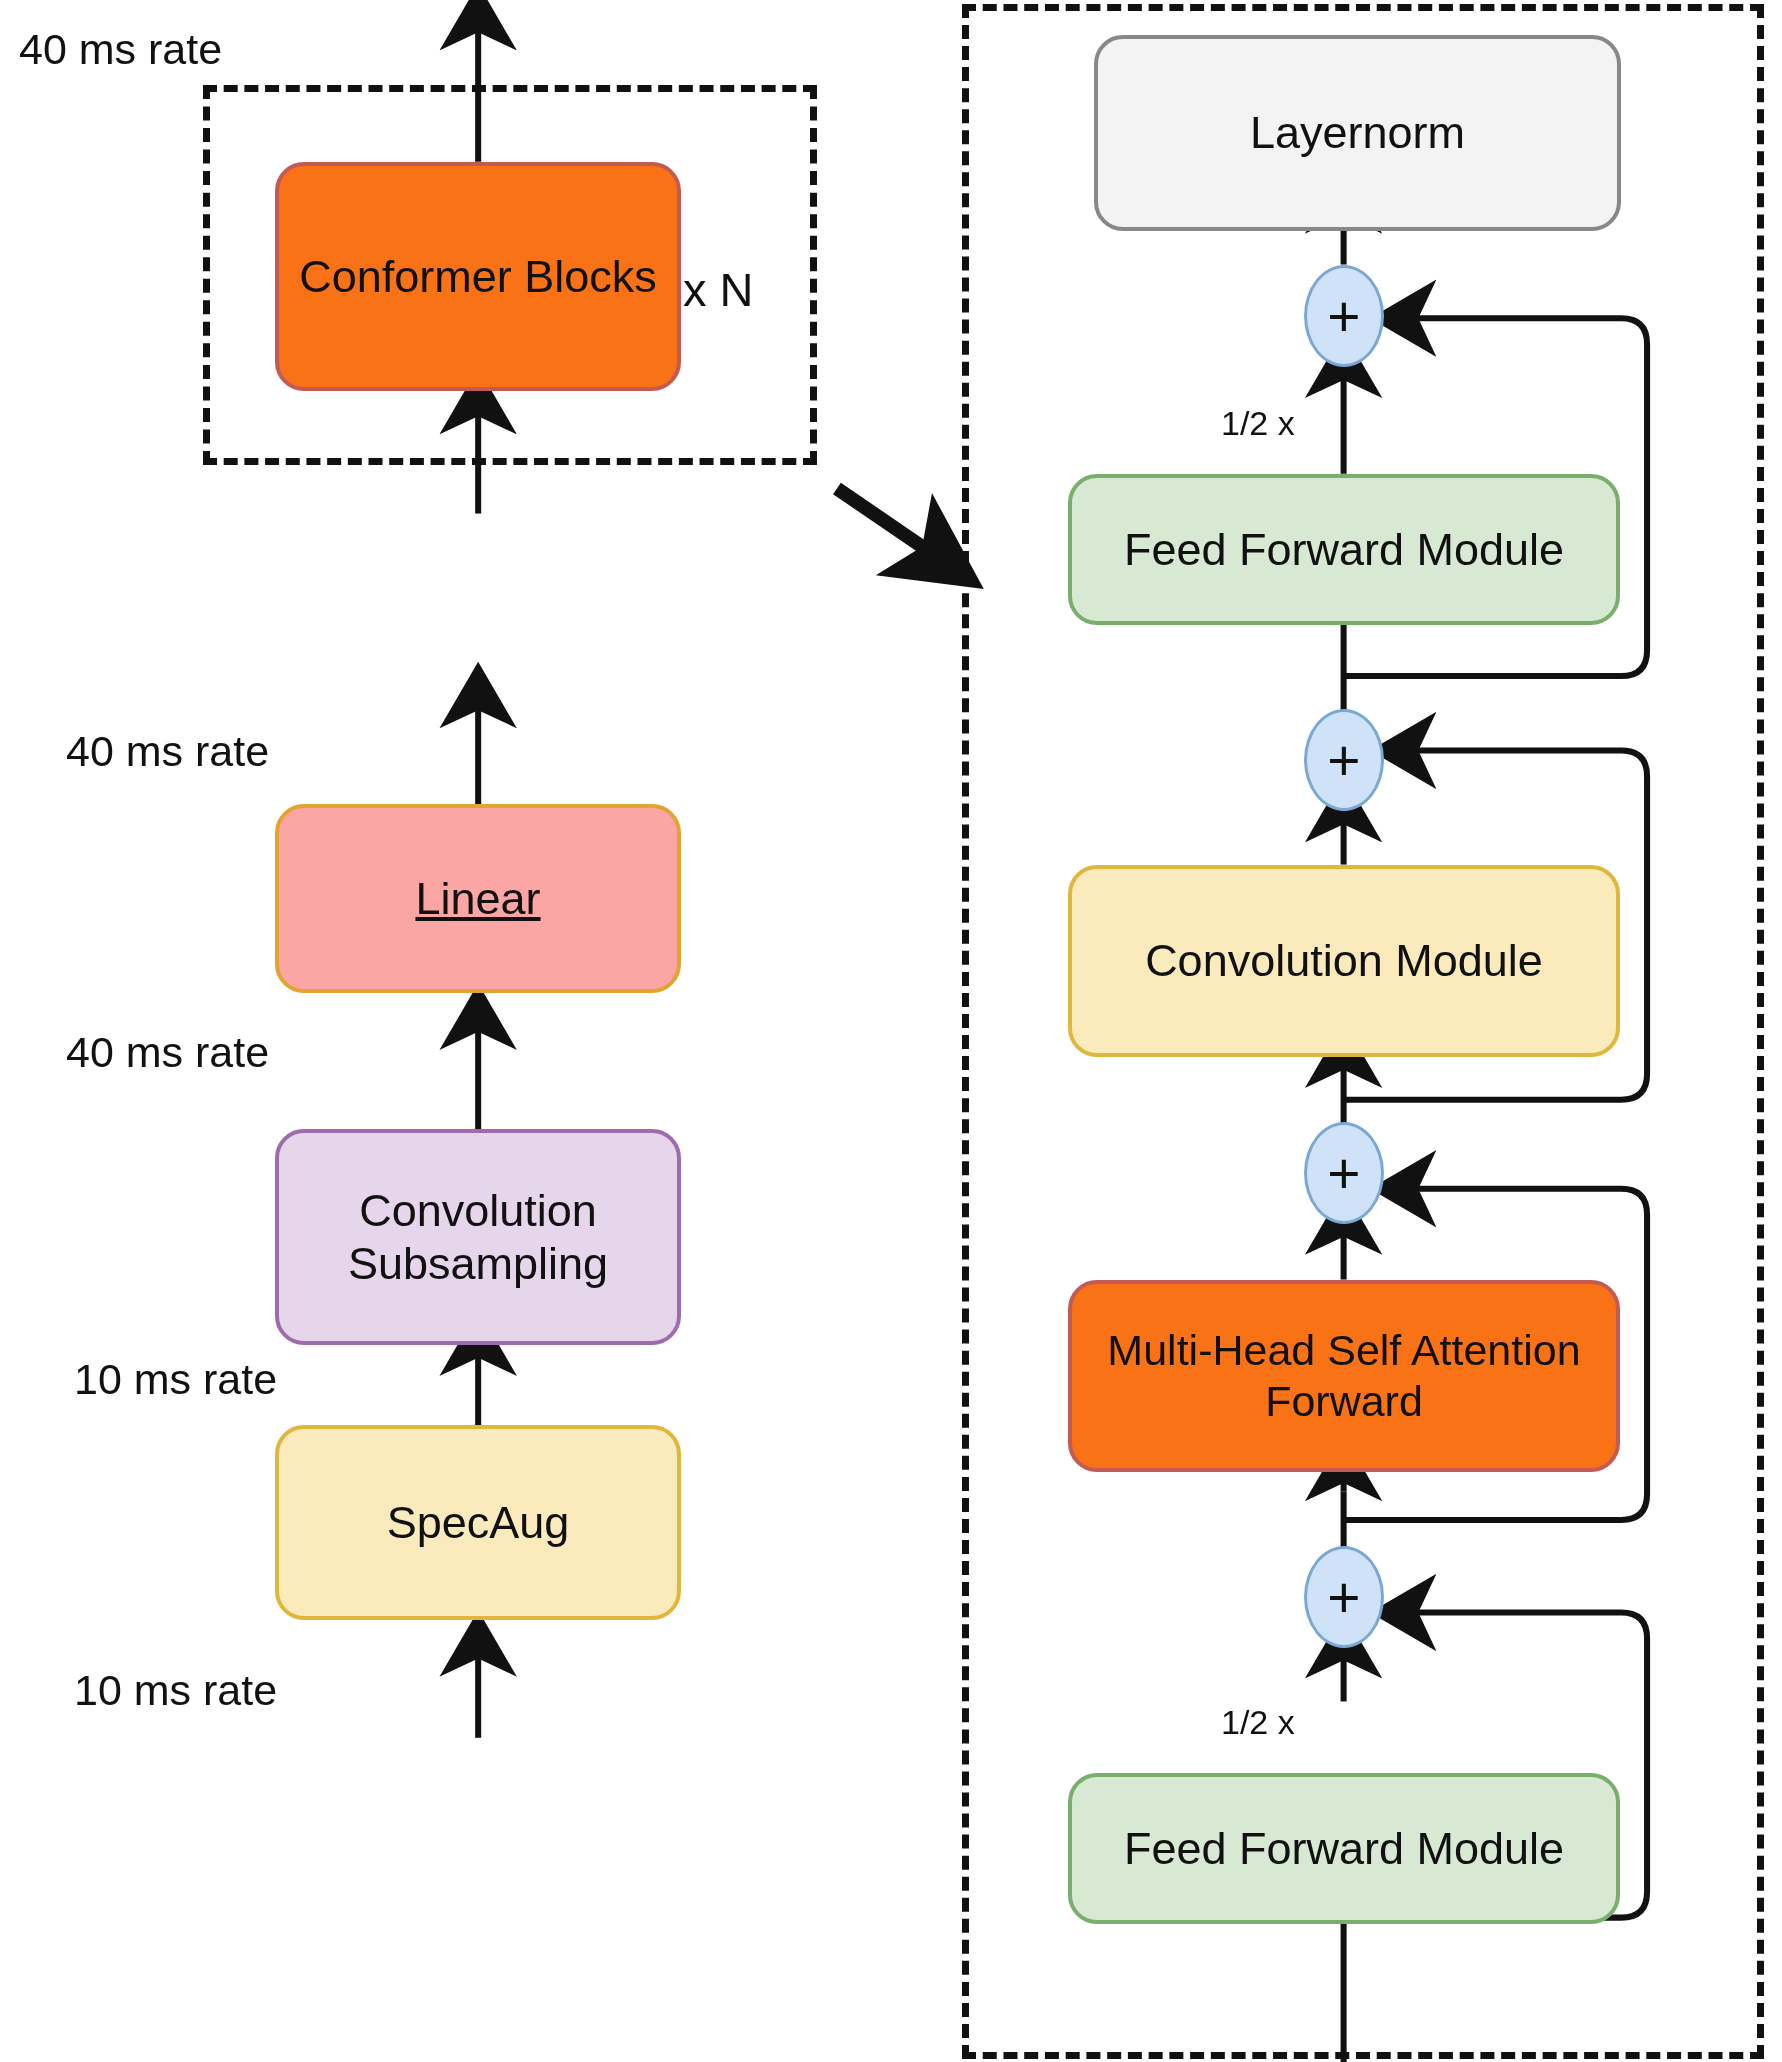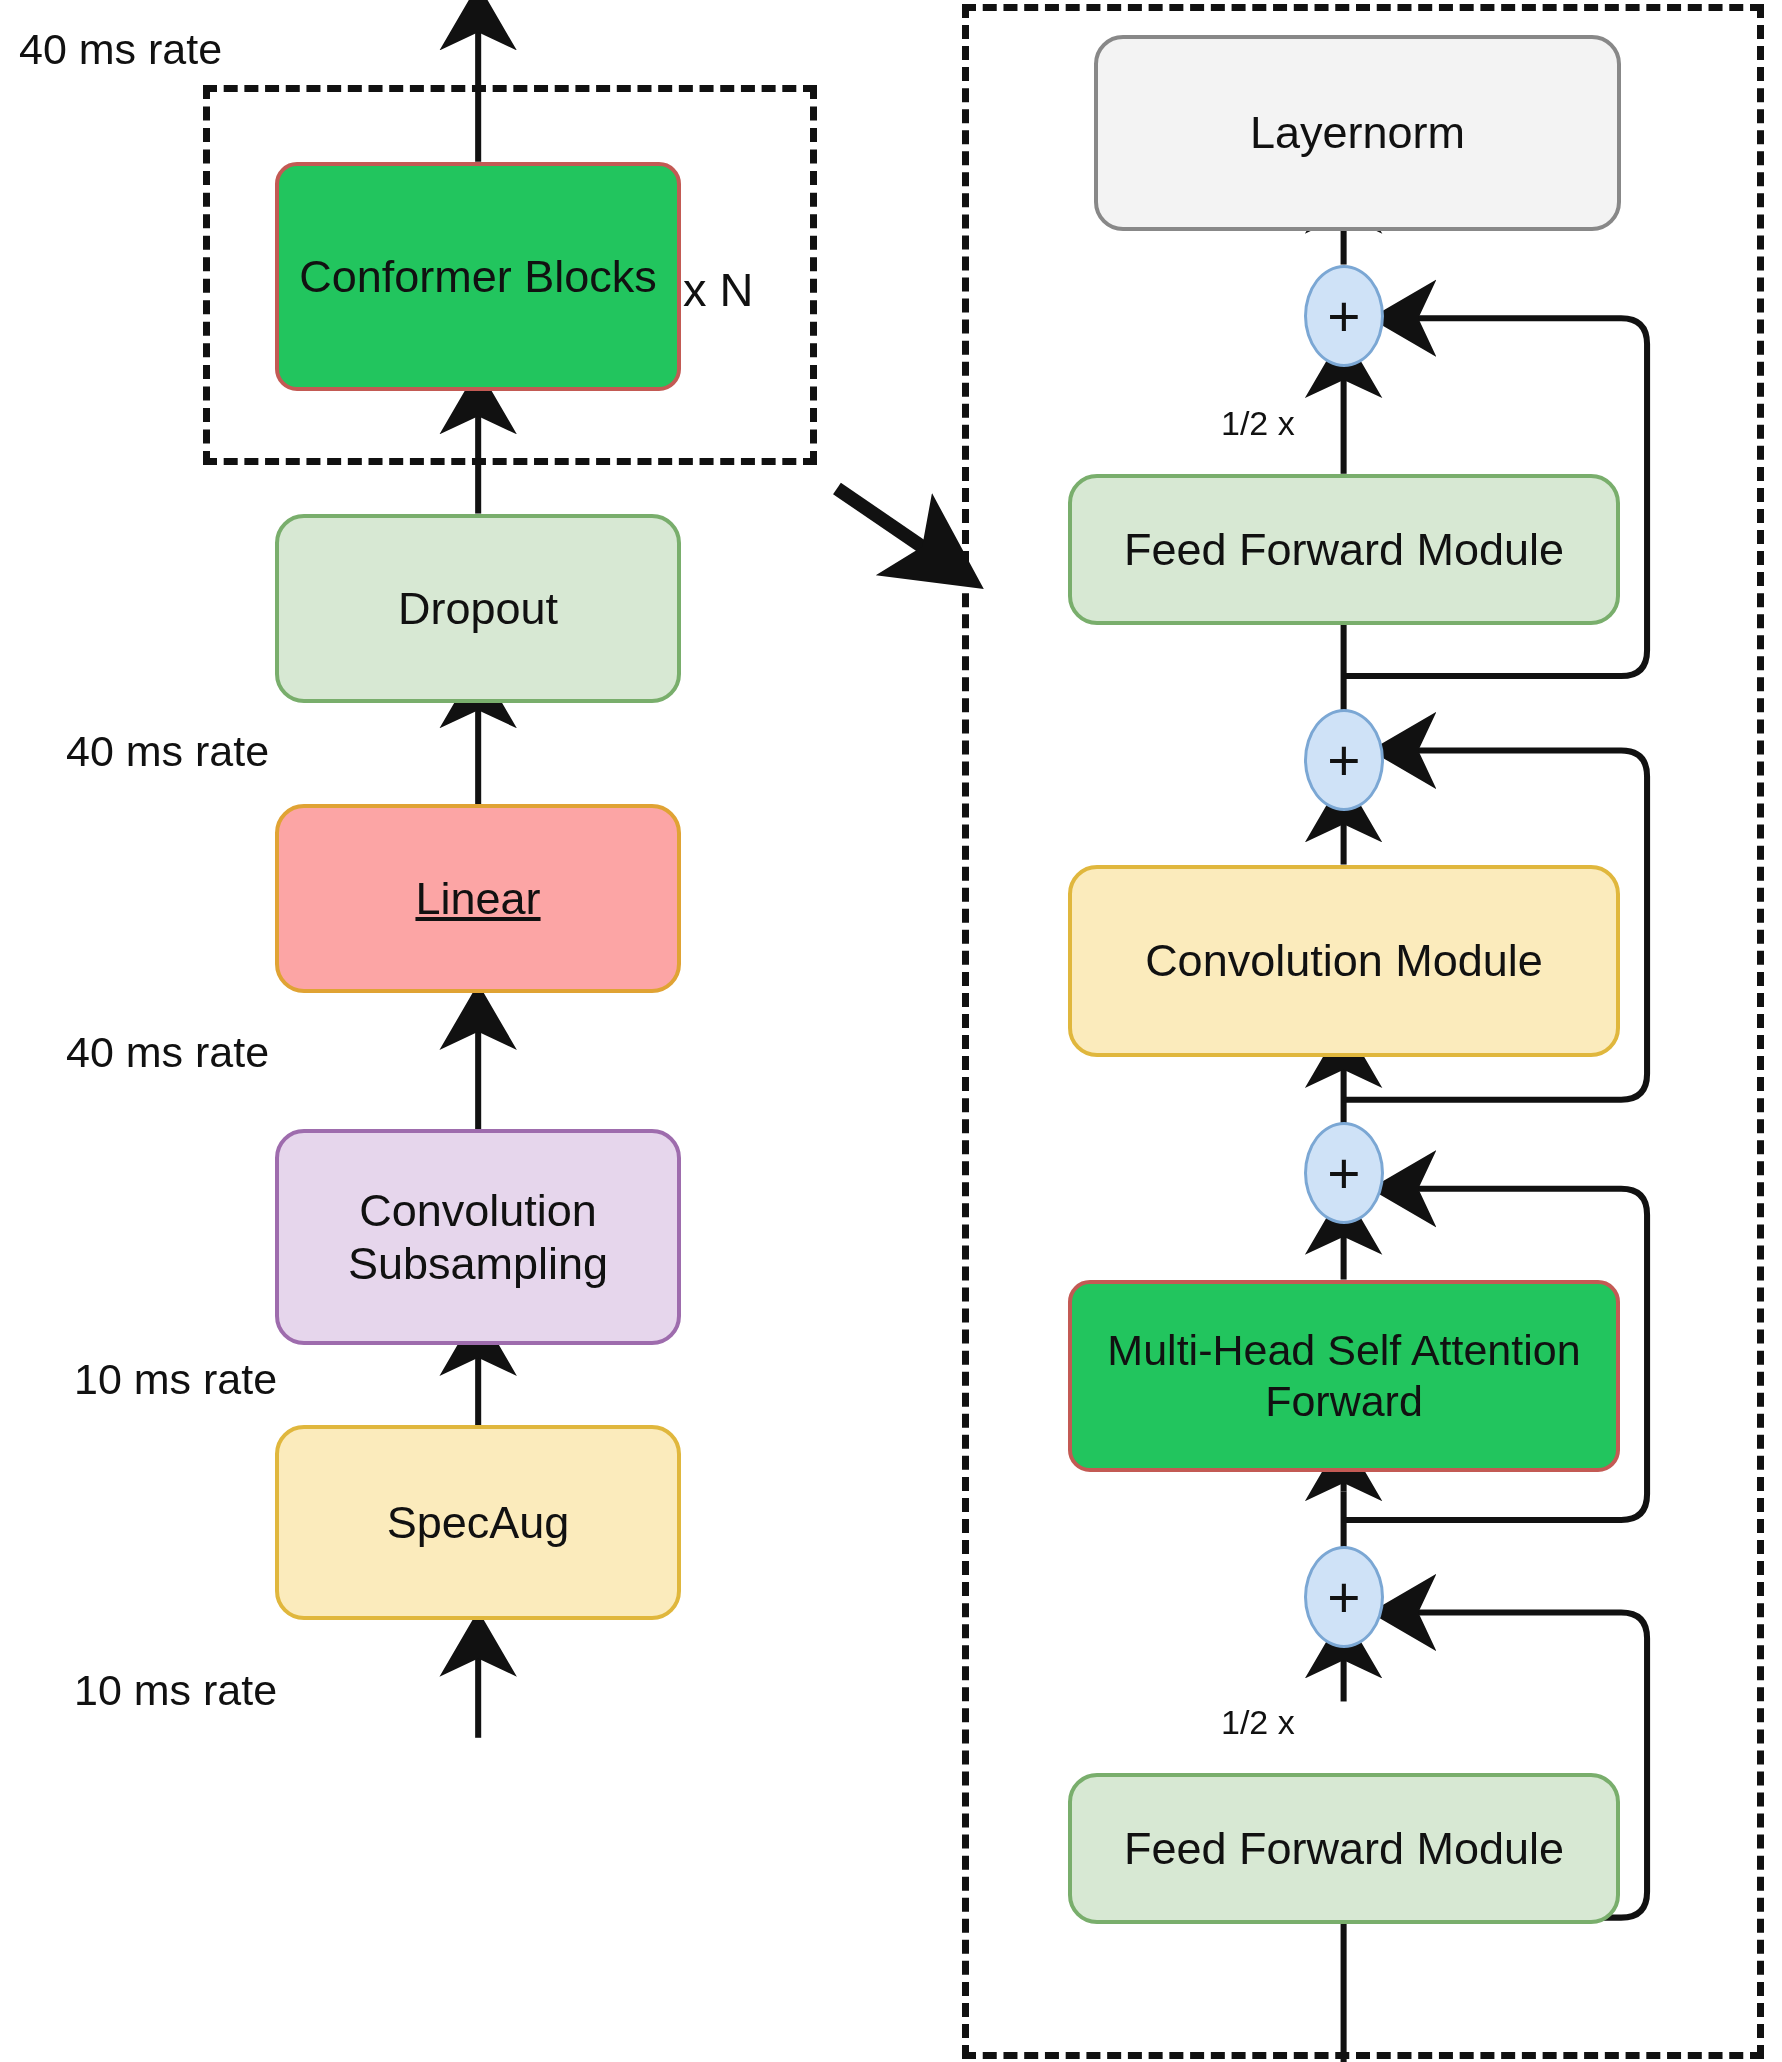--- a/index.html
+++ b/index.html
@@ -16,21 +16,21 @@
     text-align:center;
     color:#111111;
     font-size:45px;
     line-height:1.18;
     border-width:4.3px;
     border-style:solid;
     padding:0 15.6px;
   }
   .node.small{font-size:43px;}
 
-  .fill-pink   {background:#22c55e;border-color:#C35A54;border-radius:22px;}
+  .fill-pink   {background:#f97316;border-color:#C35A54;}
   .fill-green  {background:#D7E8D3;border-color:#79AE6C;}
   .fill-orange {background:#fca5a5;border-color:#E0A334;text-decoration:underline;}
   .fill-purple {background:#E6D6EC;border-color:#9E6CAD;}
   .fill-yellow {background:#FBEBBC;border-color:#E0B73D;}
   .fill-gray   {background:#F3F3F3;border-color:#888888;}
 
   
   .dashgroup{
     position:absolute;
     box-sizing:border-box;
@@ -133,23 +133,20 @@
   </svg>
 
   <div class="dashgroup" style="left:203px; top:85px; width:614px; height:380px;"></div>
 
   <div class="node fill-pink" style="left:275px; top:162px; width:406px; height:229px;">
     <span>Conformer Blocks</span>
   </div>
 
   <div class="label xn" style="left:683px; top:259px;margin-top:7px;">x N</div>
 
-  <div class="node fill-green" style="left:275px; top:514px; width:406px; height:189px;">
-    <span>Dropout</span>
-  </div>
 
   <div class="node fill-orange" style="left:275px; top:804px; width:406px; height:189px;">
     <span>Linear</span>
   </div>
 
   <div class="node fill-purple" style="left:275px; top:1129px; width:406px; height:216px;">
     <span style="display:block;">
       <span style="display:block;">Convolution</span>
       <span style="display:block;">Subsampling</span>
     </span>

